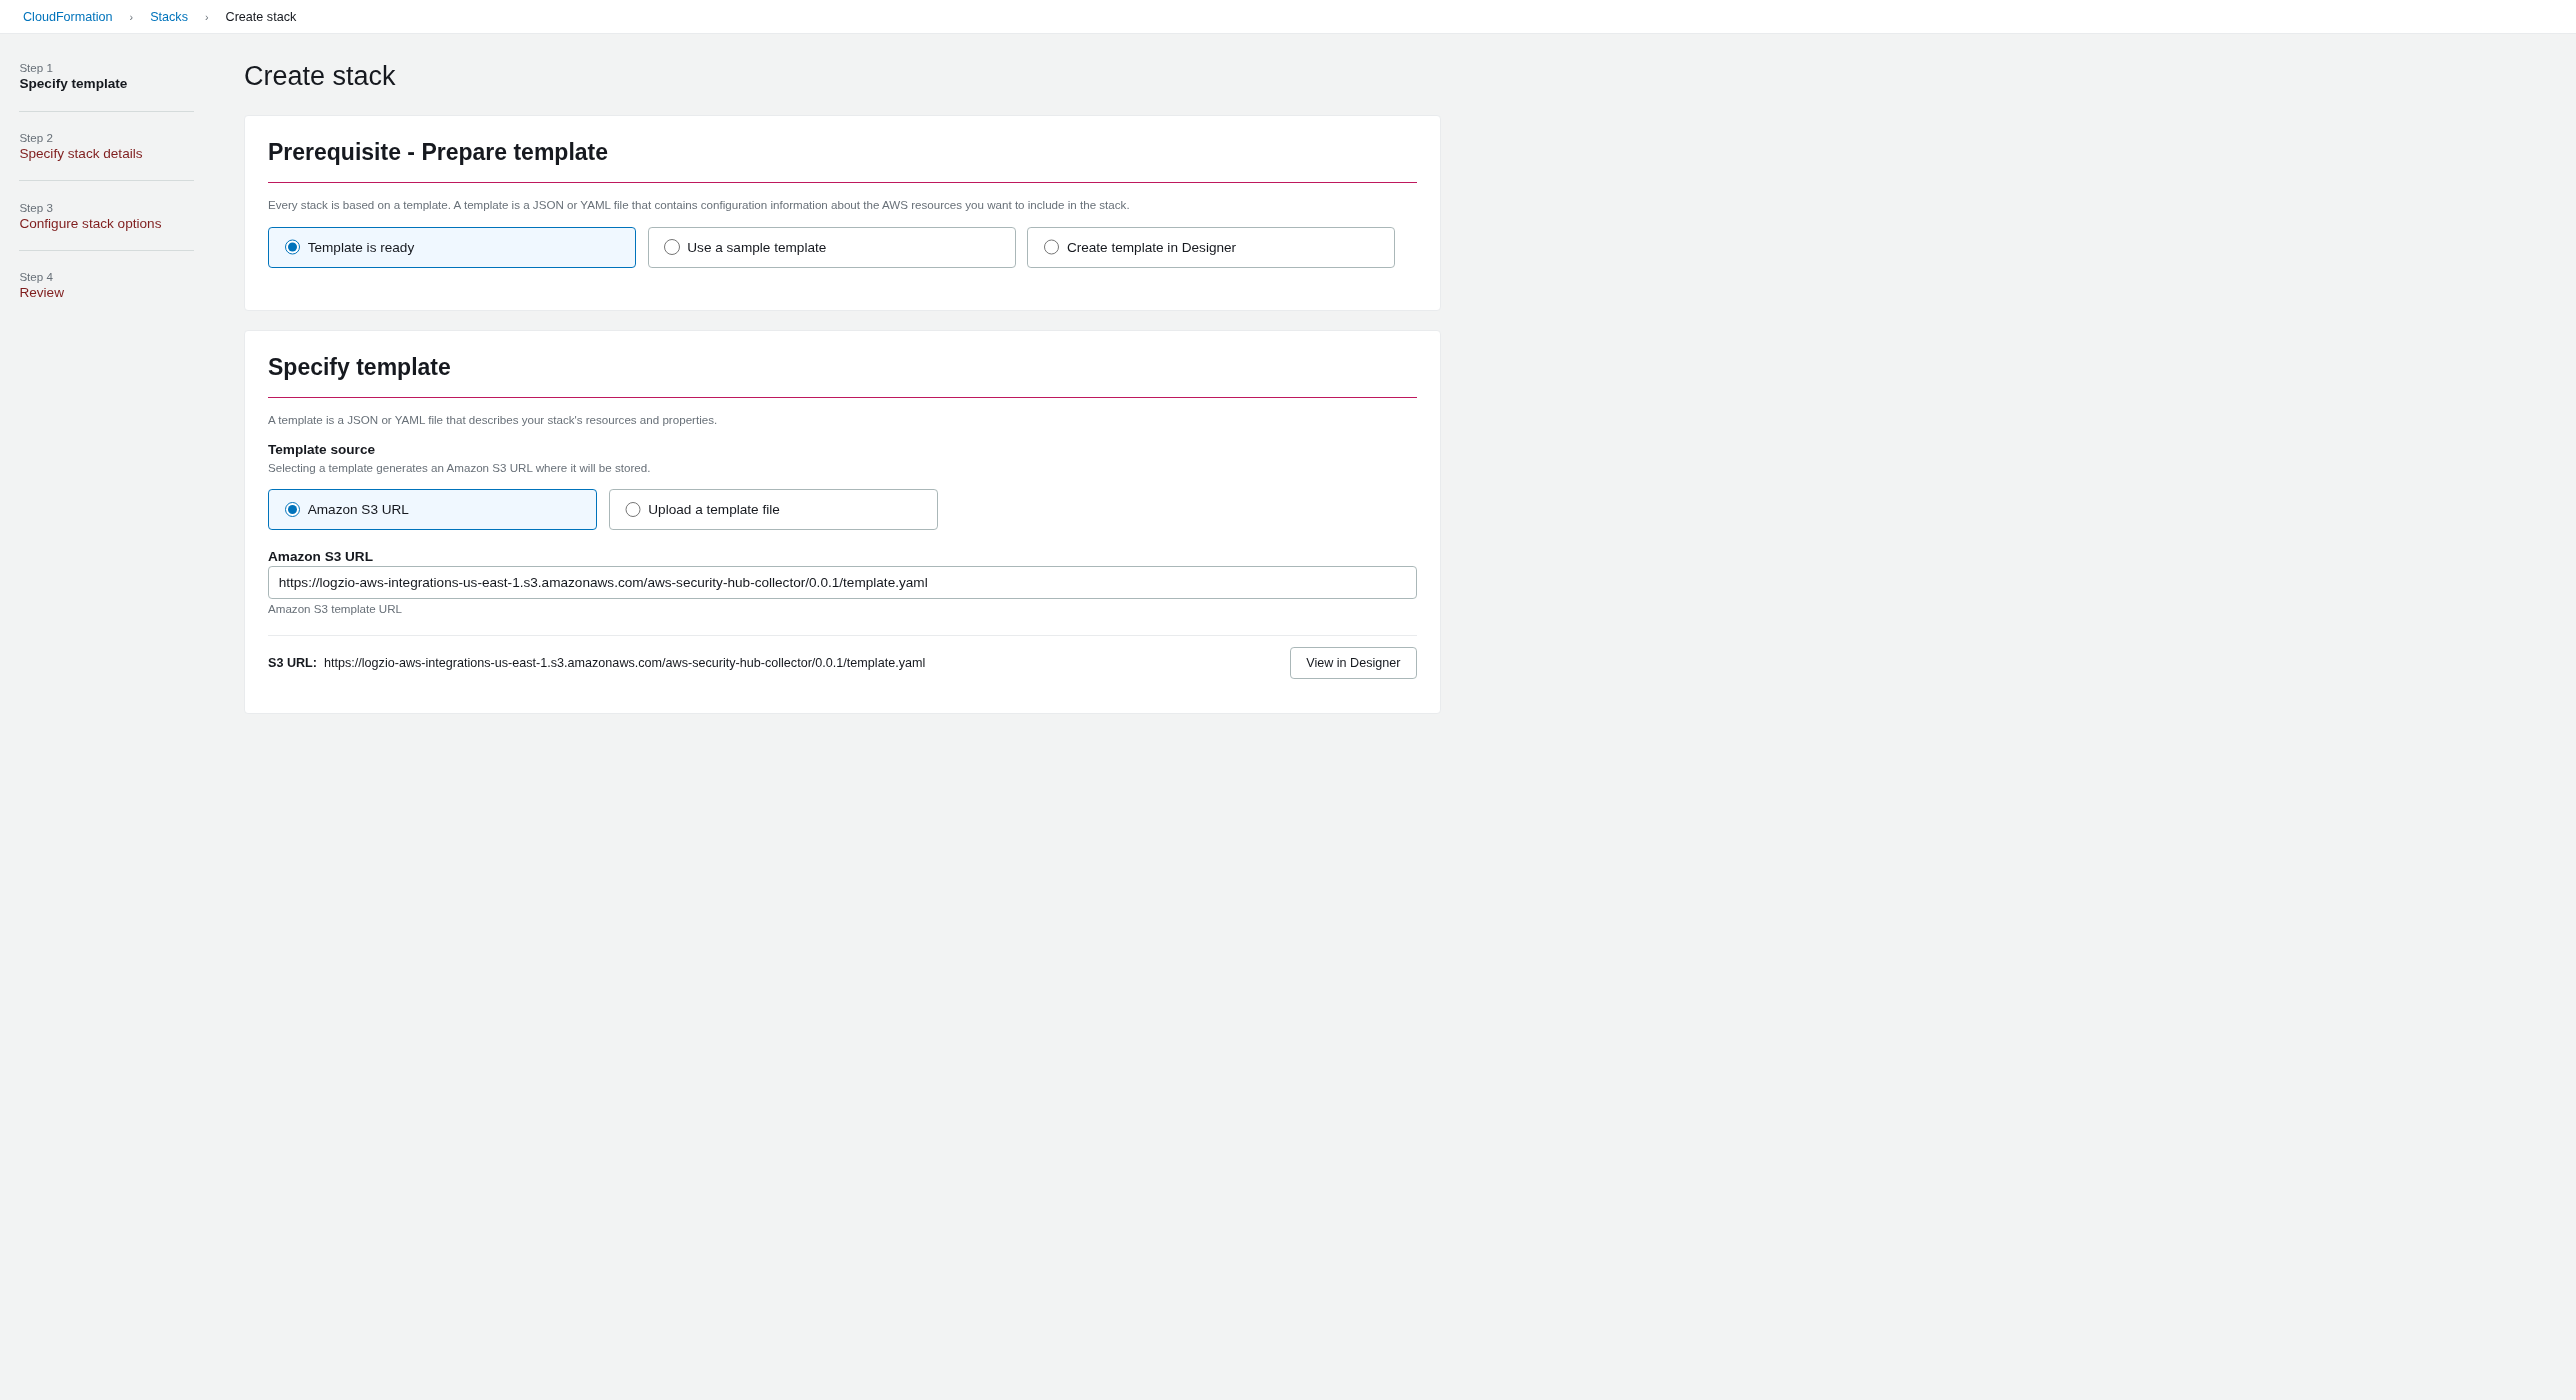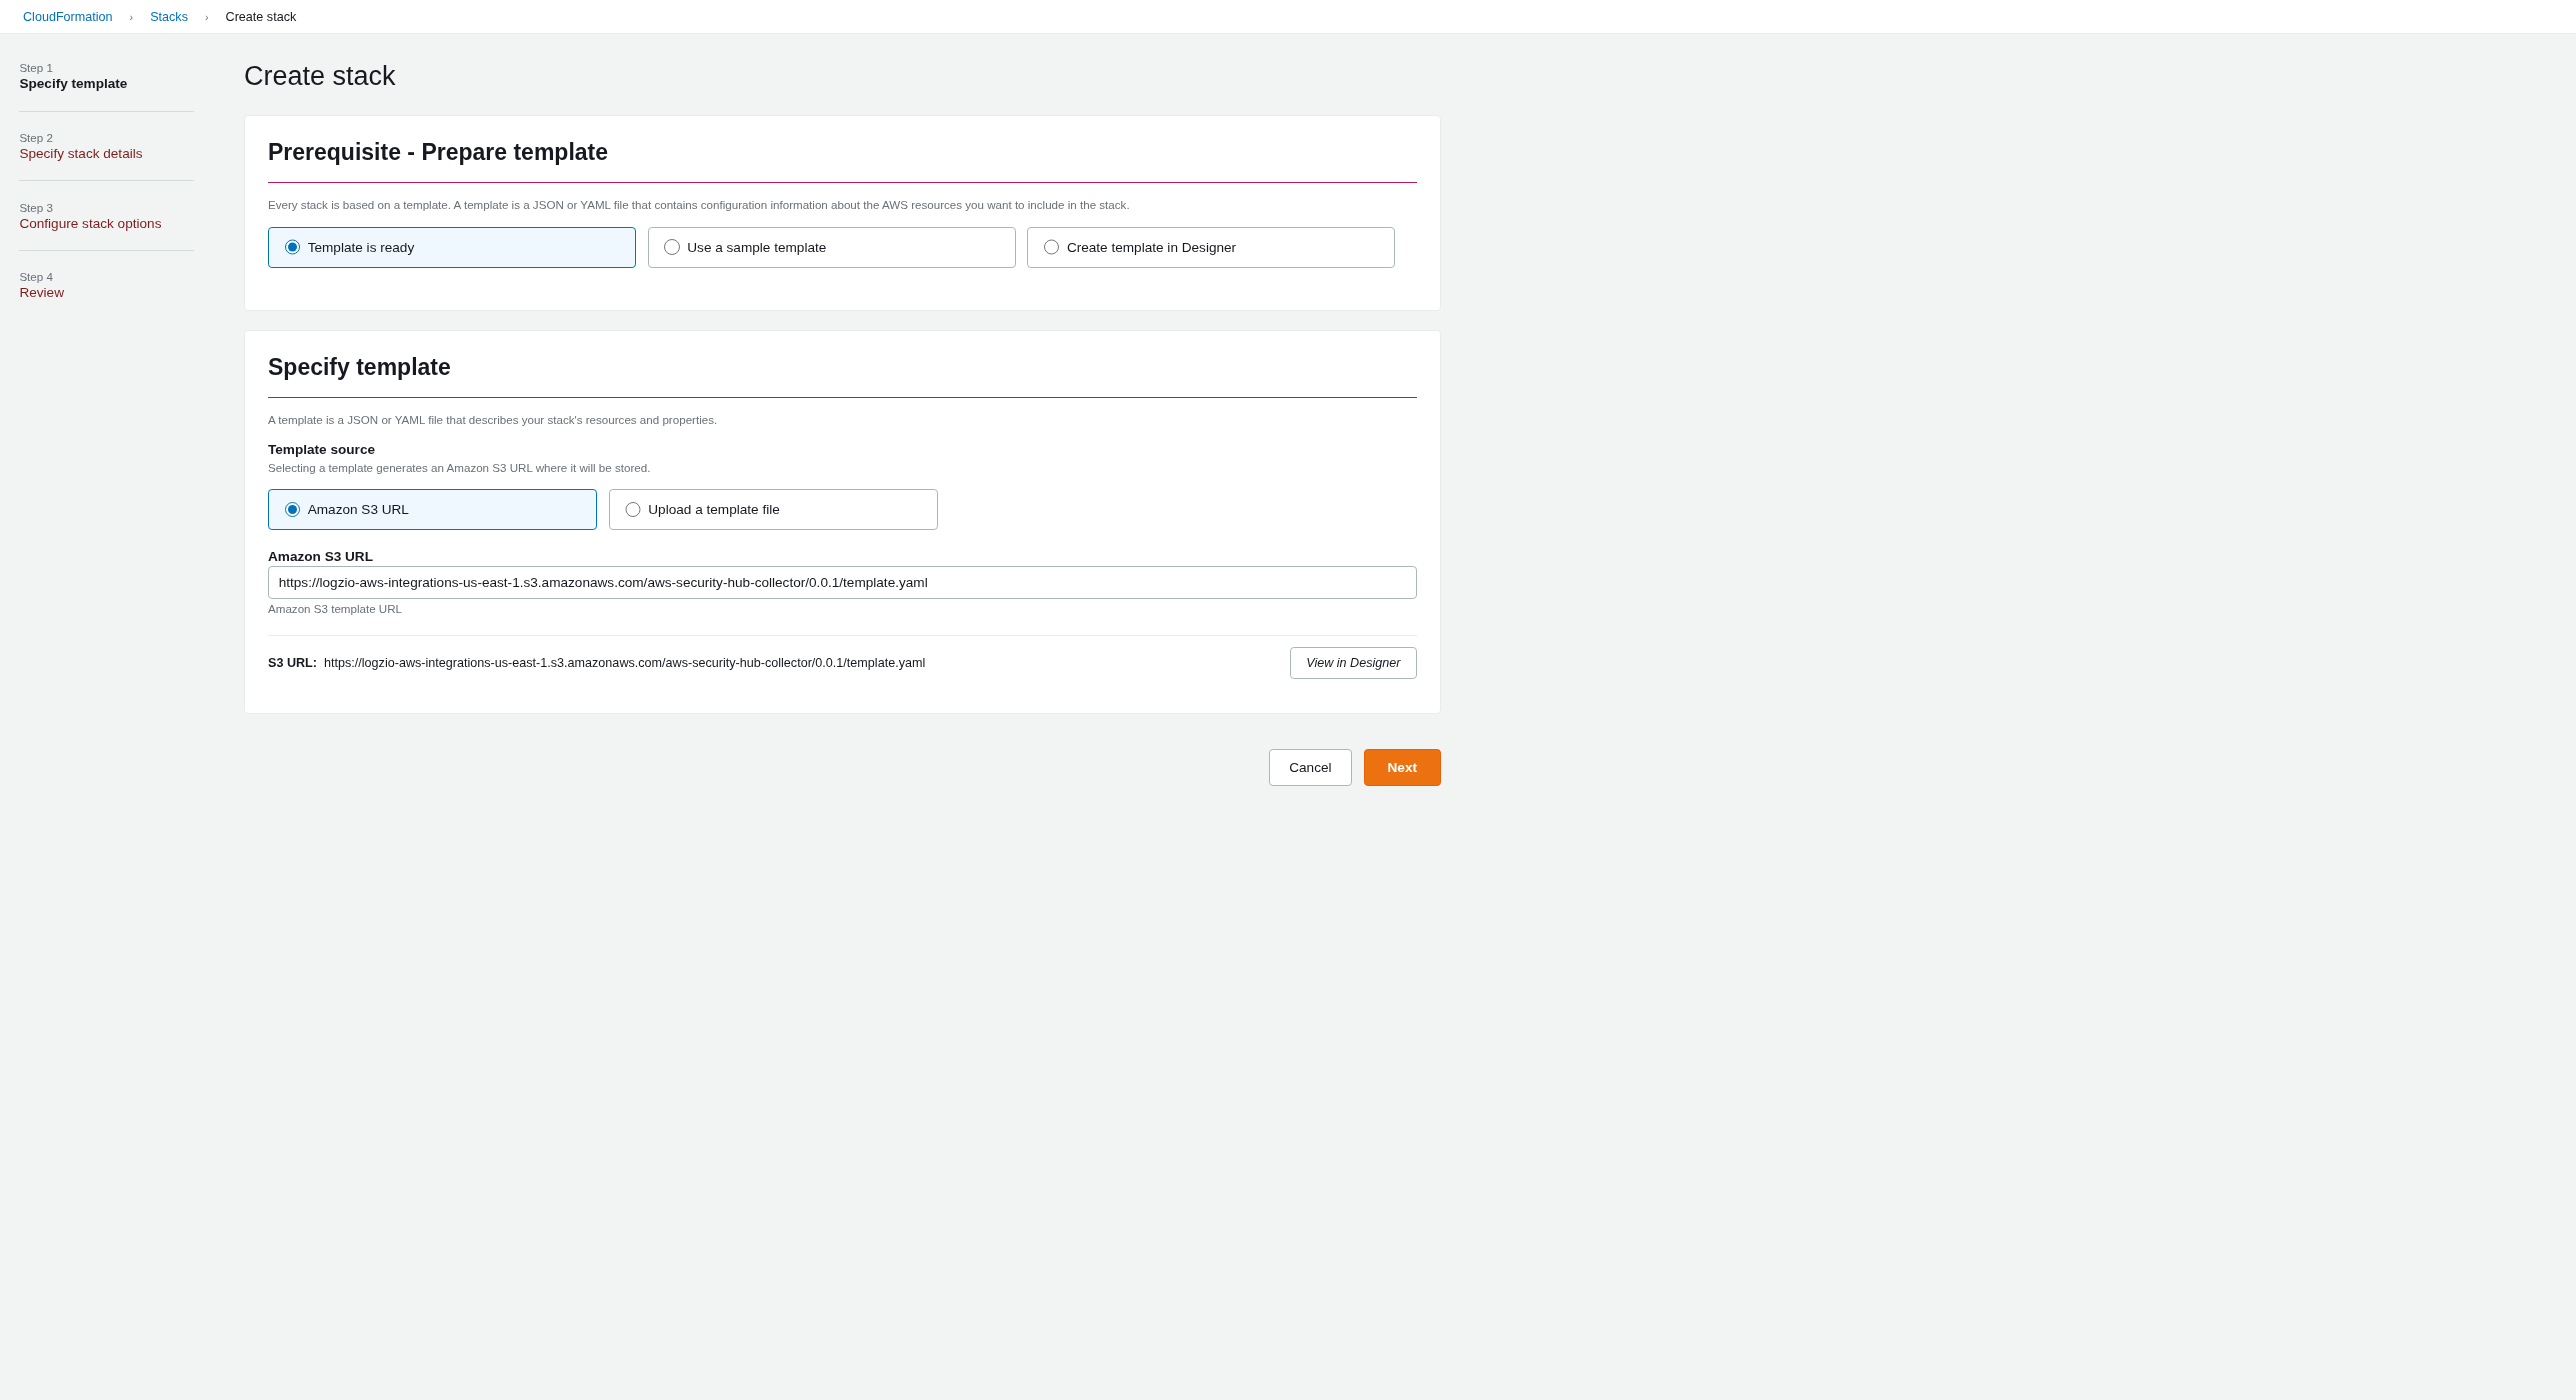--- a/index.html
+++ b/index.html
@@ -174,21 +174,20 @@
 
     .btn-secondary {
       background: #fff;
       border: 1px solid #aab7b8;
       border-radius: 3.9px;
       padding: 7.7px 15.5px;
       font-size: 12.6px;
       color: #16191f;
       cursor: pointer;
       white-space: nowrap;
-      font-style: italic;
     }
 
     .footer-actions {
       display: flex;
       justify-content: flex-end;
       align-items: center;
       gap: 11.6px;
       padding: 15.5px 0;
     }
 
@@ -300,19 +299,15 @@
 
       <div class="s3-url-display">
         <span class="s3-url-text">
           <strong>S3 URL:</strong>
           &nbsp;<span>https://logzio-aws-integrations-us-east-1.s3.amazonaws.com/aws-security-hub-collector/0.0.1/template.yaml</span>
         </span>
         <button class="btn-secondary">View in Designer</button>
       </div>
     </div>
 
-    <div class="footer-actions">
-      <button class="btn-cancel">Cancel</button>
-      <button class="btn-next">Next</button>
-    </div>
   </main>
 </div>
 
 
 </body></html>

